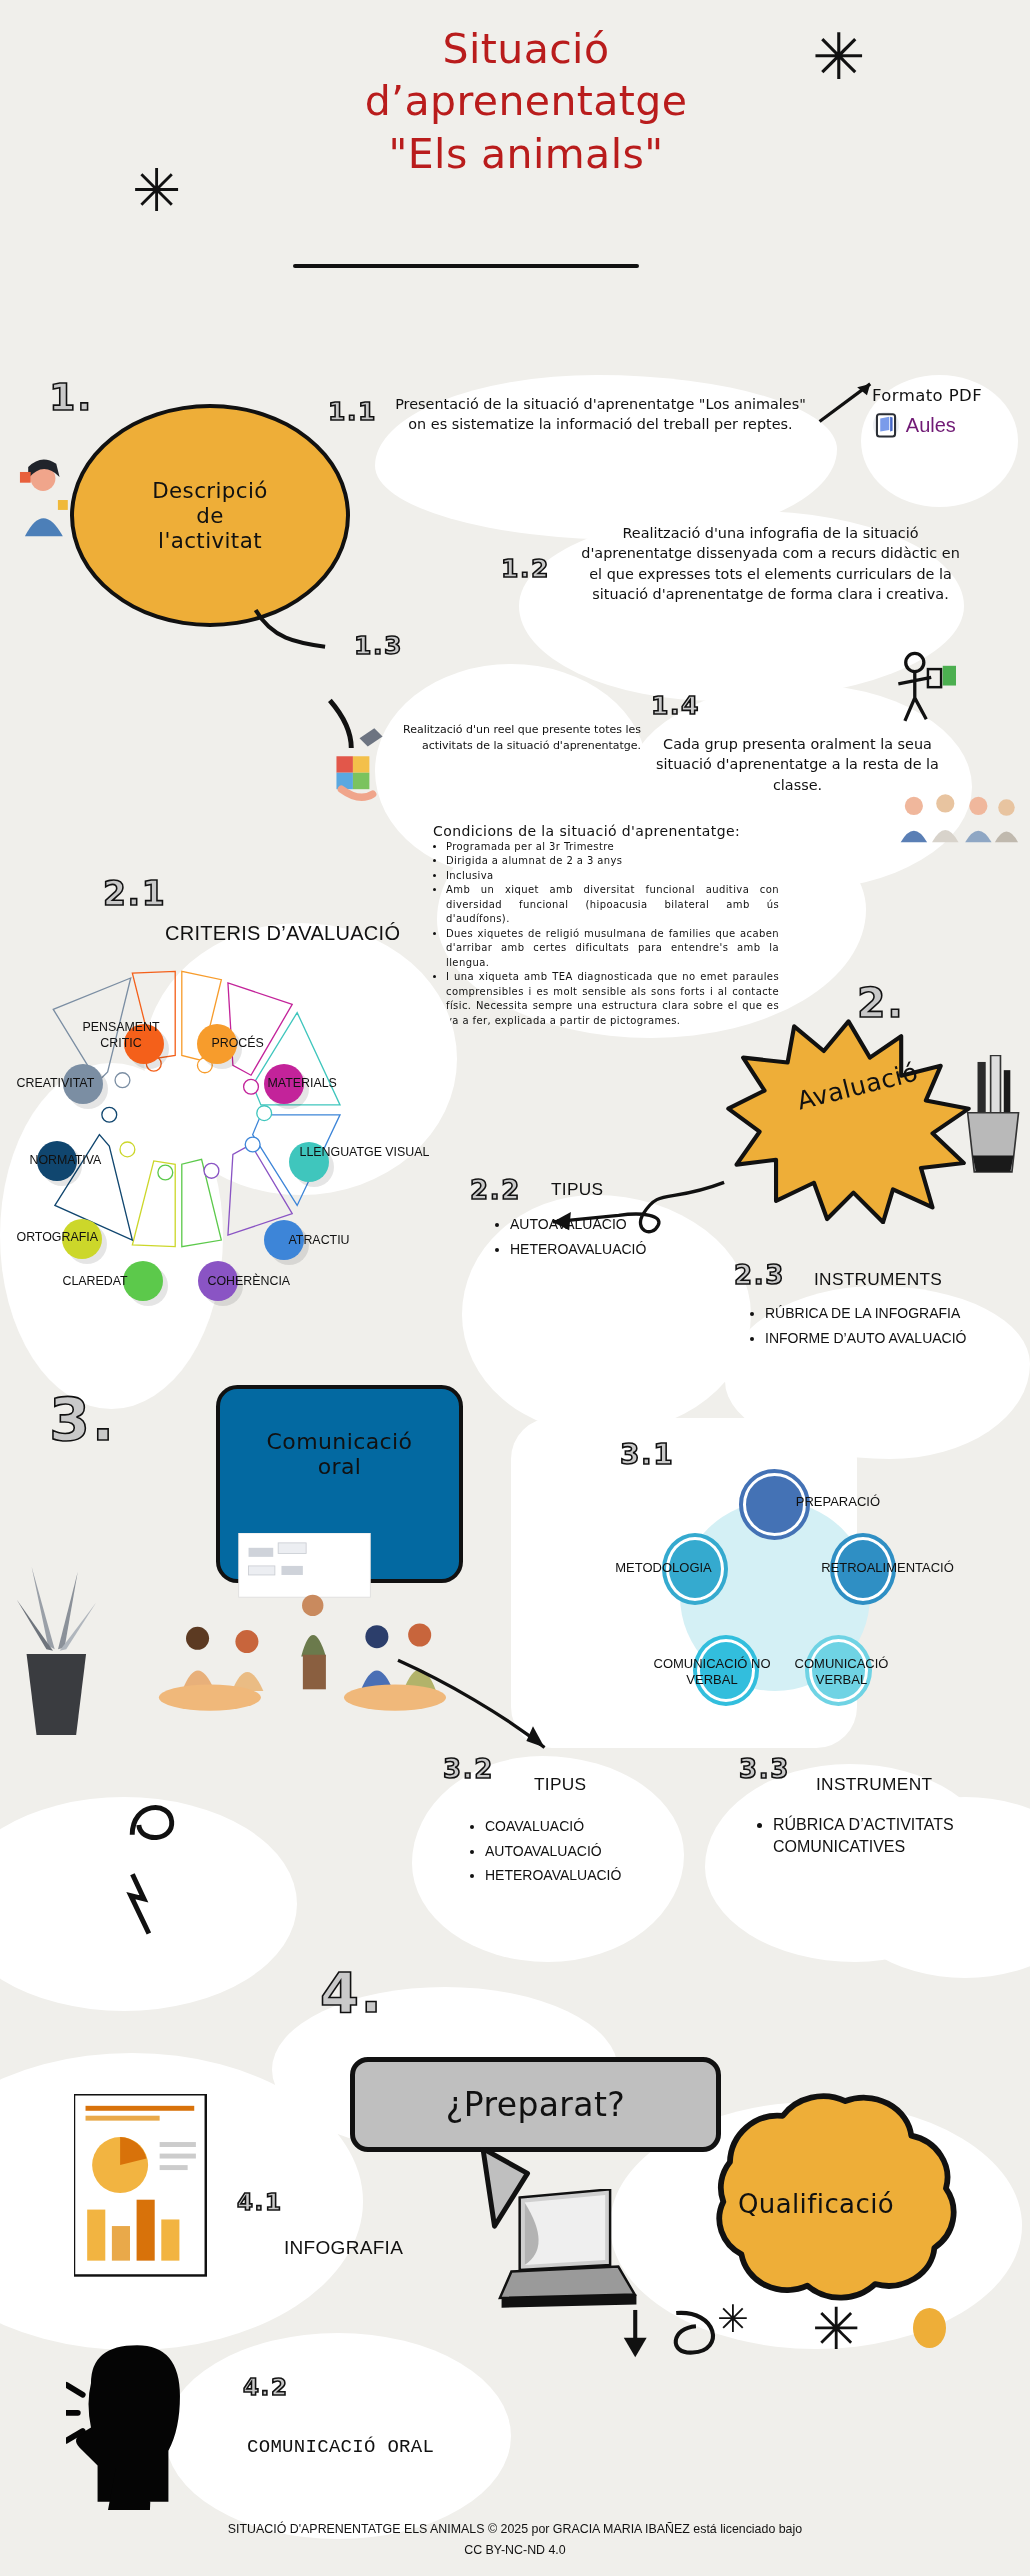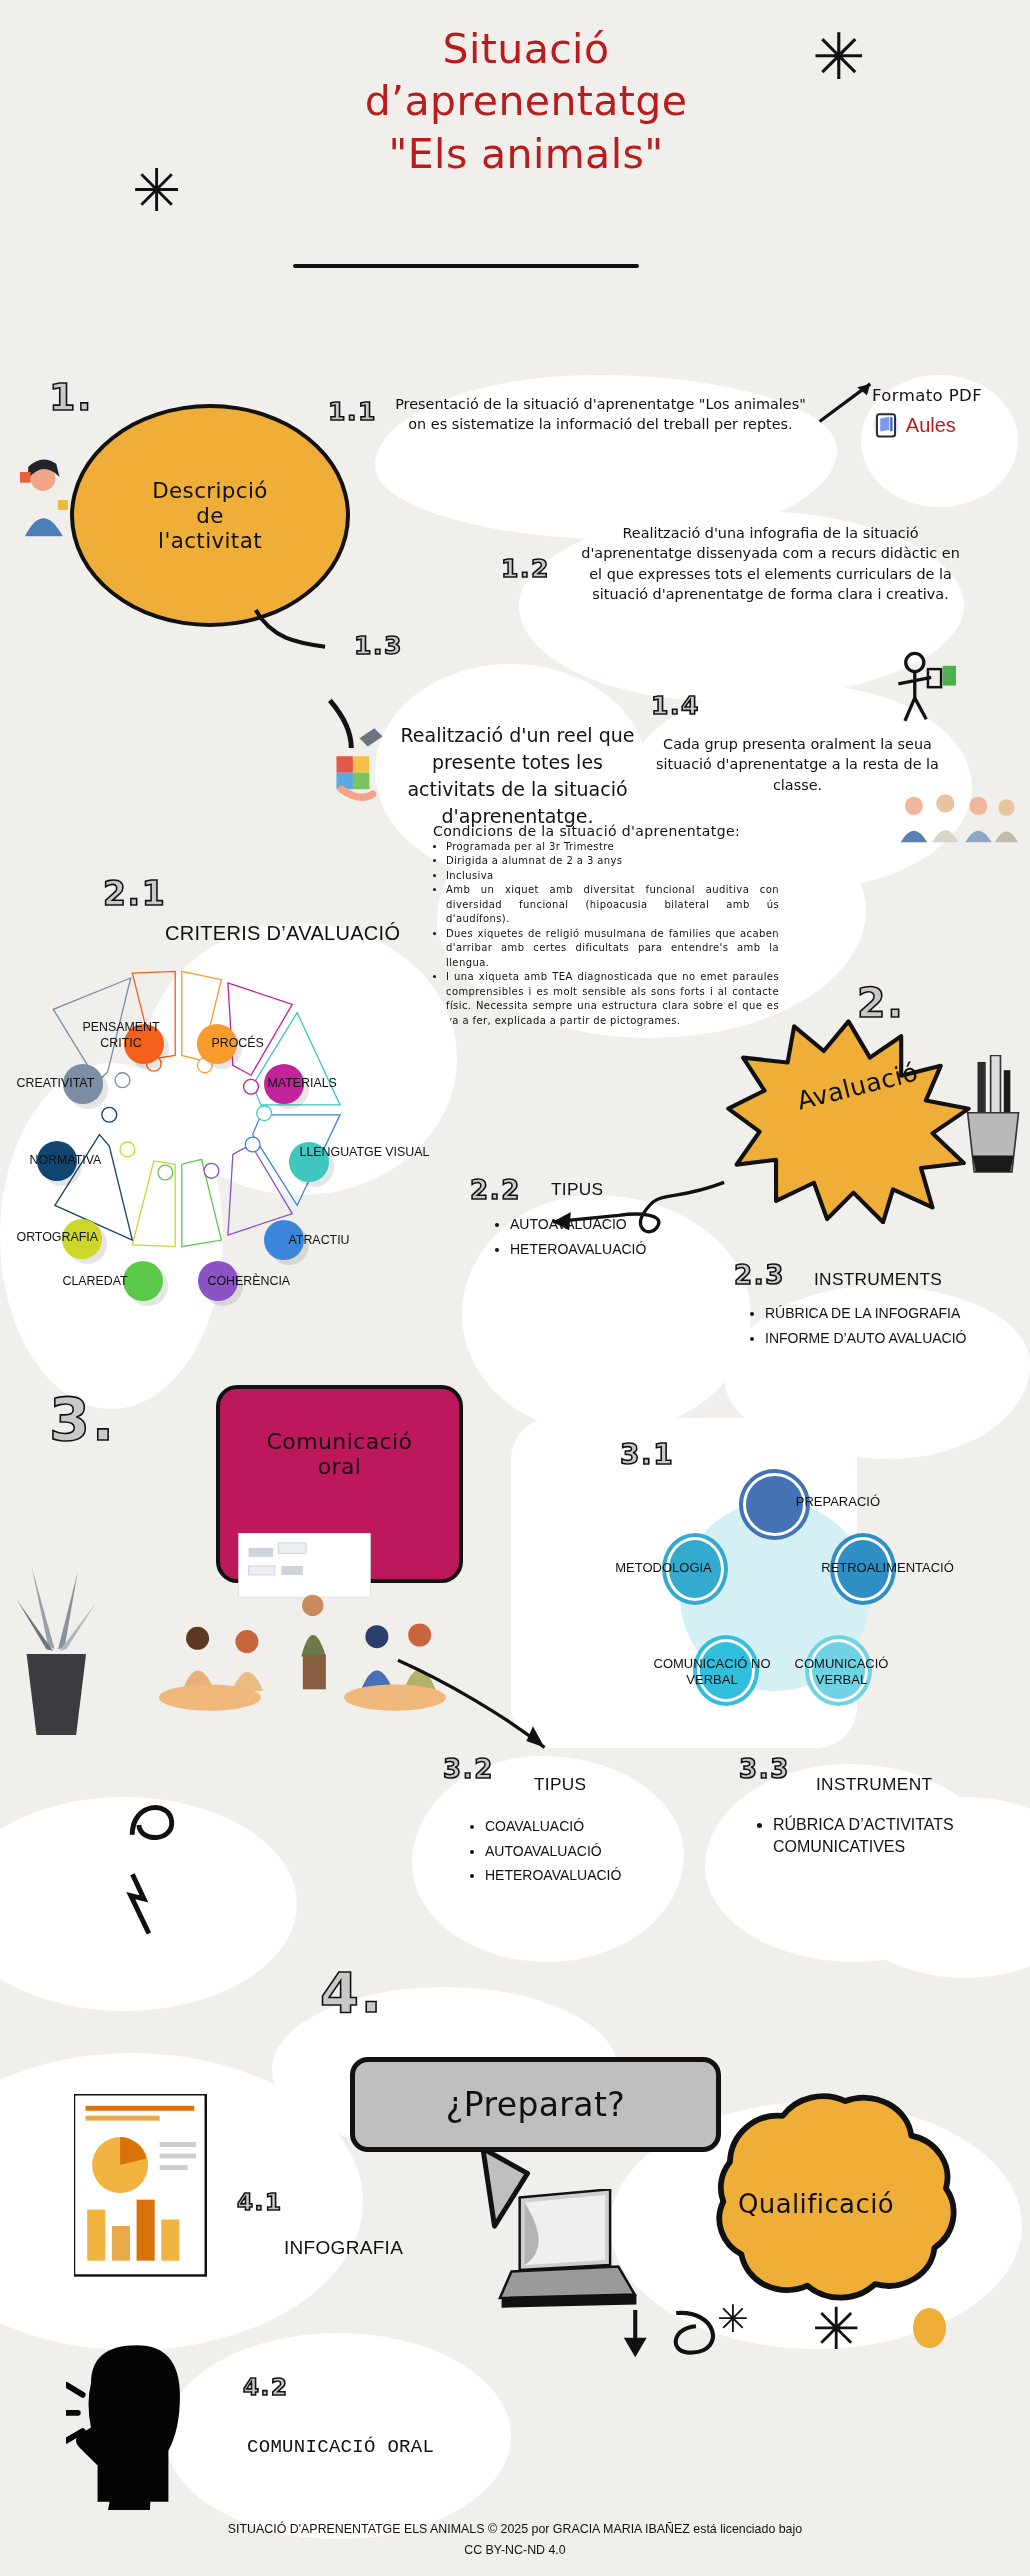--- a/index.html
+++ b/index.html
@@ -29,21 +29,21 @@
     color:#c9c9c9; -webkit-text-stroke:1.6px #111; letter-spacing:1.6px;
   }
   .note { position:absolute; font-family:"DejaVu Sans", sans-serif; line-height:1.42; }
   .label-caps { position:absolute; font-family:"Liberation Sans", sans-serif; letter-spacing:0.3px; }
   .bullets { position:absolute; font-family:"Liberation Sans", sans-serif; line-height:1.75; }
   .bullets li { list-style:disc; margin-left:15px; }
   
   .speech-oval {
     position:absolute; background:#eeae38; border:4.1px solid #111; border-radius:50%;
   }
-  .rounded-card { position:absolute; background:#be185d; border:4.1px solid #111; border-radius:21.4px; }
+  .rounded-card { position:absolute; background:#0369a1; border:4.1px solid #111; border-radius:21.4px; }
   .center-txt { display:flex; align-items:center; justify-content:center; text-align:center; }
   
   .node { position:absolute; border-radius:50%; box-shadow:5px 5px 0 rgba(0,0,0,.10); }
   .node-lbl { position:absolute; font-size:12.4px; font-family:"Liberation Sans", sans-serif; white-space:nowrap; }
   
   .pent-c { position:absolute; border-radius:50%; border:3.3px solid #fff; }
   .pent-ring { position:absolute; border-radius:50%; }
   .pent-lbl { position:absolute; font-size:13px; text-align:center; font-family:"Liberation Sans", sans-serif; line-height:1.25; }
   
   #footer { position:absolute; left:0; bottom:15px; width:1030px; text-align:center;
@@ -93,37 +93,37 @@
 
 <div style="position:absolute;left:872px;top:386px;">
   <div class="hand" style="font-size:16.5px;">Formato PDF</div>
   <div style="display:flex;align-items:center;gap:5.8px;margin-top:5px;">
     <svg width="28" height="30" viewBox="0 0 34 36">
       <circle cx="17" cy="18" r="16" fill="#eef0f4"></circle>
       <rect x="6" y="5" width="22" height="27" rx="3" fill="#fff" stroke="#2b2f36" stroke-width="2.5"></rect>
       <path d="M10 10 l11 -2 v16 l-11 2 z" fill="#7a9bea"></path>
       <path d="M22 8 l3 1 v16 l-3 1 z" fill="#4668c8"></path>
     </svg>
-    <span style="font-size:20px;color:#b91c1c;">Aules</span>
+    <span style="font-size:20px;color:#701a75;">Aules</span>
   </div>
 </div>
 
 <svg style="position:absolute;left:816px;top:379px;width:66px;height:49px;" viewBox="0 0 80 60" width="66" height="49">
   <path d="M4,52 L66,6" stroke="#111" stroke-width="4" fill="none"></path>
   <path d="M66,6 L50,10 L62,20 Z" fill="#111"></path>
 </svg>
 
 <div class="num hand" style="left:328px; top:397px; font-size:25px;">1.1</div>
 <div class="note" style="left:386px; top:394px; width:429px; font-size:14.4px; text-align:center;">Presentació de la situació d'aprenentatge "Los animales" on es sistematize la informació del treball per reptes.</div>
 
 <div class="num hand" style="left:501px; top:554px; font-size:25px;">1.2</div>
 <div class="note" style="left:577px; top:523px; width:387px; font-size:14.4px; text-align:center;">Realització d'una infografia  de la situació d'aprenentatge dissenyada com a recurs didàctic en el que expresses tots el elements curriculars de la situació d'aprenentatge de forma clara i creativa.</div>
 
 <div class="num hand" style="left:354px; top:631px; font-size:25px;">1.3</div>
-<div class="note" style="left:394px; top:722px; width:247px; font-size:19px; text-align:center;">Realització d'un reel que presente totes les activitats de la situació d'aprenentatge.</div>
+<div class="note" style="left:394px; top:722px; width:247px; font-size:11px; text-align:right;">Realització d'un reel que presente totes les activitats de la situació d'aprenentatge.</div>
 
 <div class="num hand" style="left:651px; top:691px; font-size:25px;">1.4</div>
 <div class="note" style="left:641px; top:734px; width:313px; font-size:14.4px; text-align:center;">Cada grup presenta oralment la seua situació d'aprenentatge a la resta de la classe.</div>
 
 <svg style="position:absolute;left:328px;top:697px;width:91px;height:107px;" viewBox="0 0 110 130" width="91" height="107">
   <path d="M2 4 q26 30 26 58" stroke="#111" stroke-width="6" fill="none"></path>
   <rect x="10" y="72" width="20" height="20" fill="#e2574a"></rect>
   <rect x="30" y="72" width="20" height="20" fill="#f3c04a"></rect>
   <rect x="10" y="92" width="20" height="20" fill="#5aa8e0"></rect>
   <rect x="30" y="92" width="20" height="20" fill="#7bc35e"></rect>

